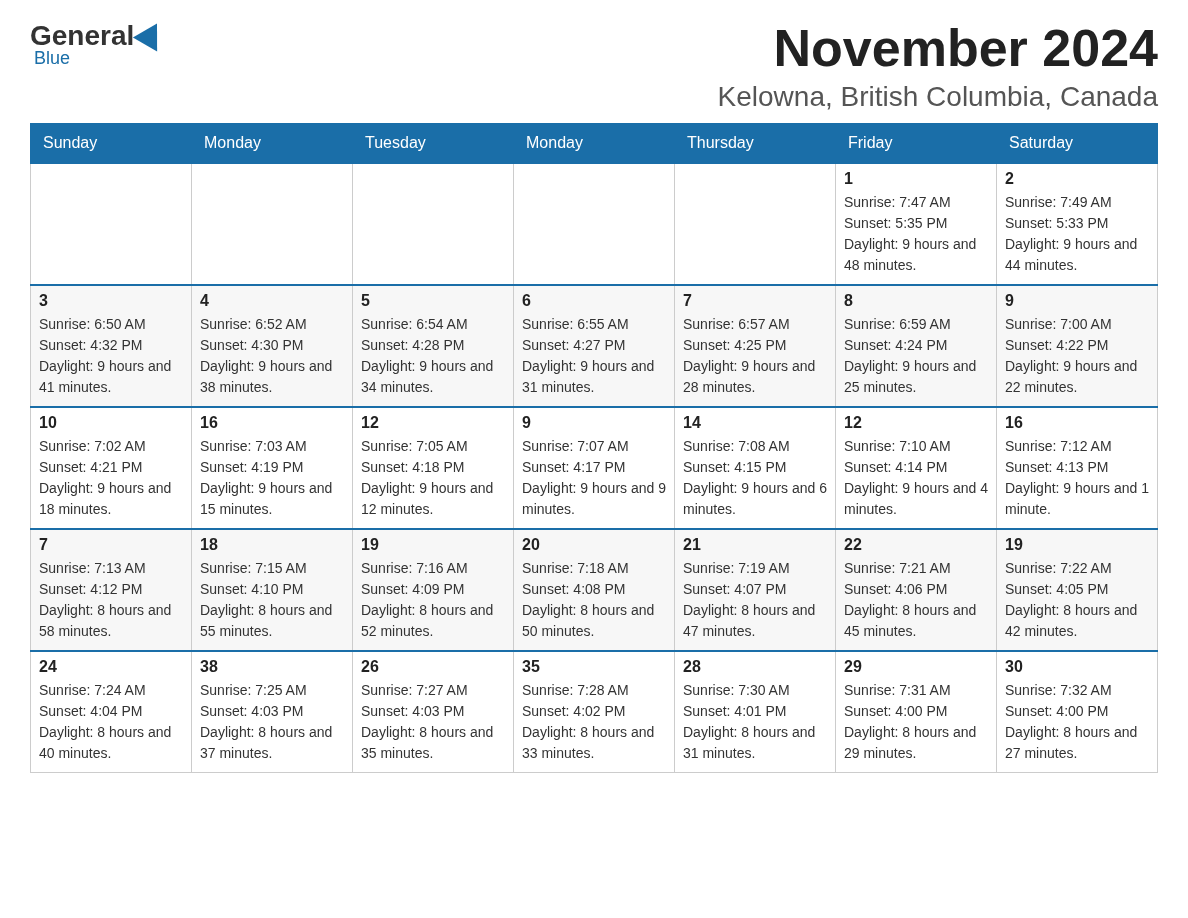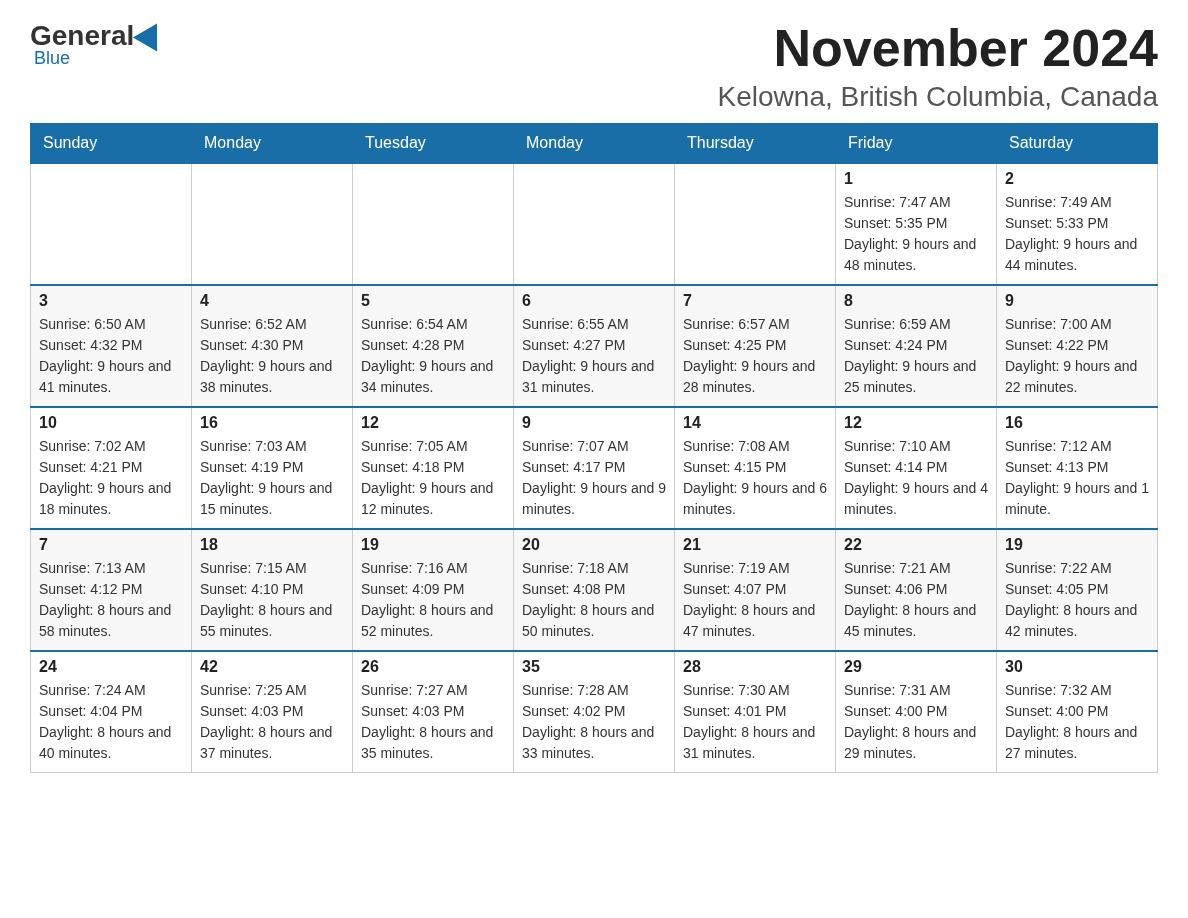--- a/index.html
+++ b/index.html
@@ -249,21 +249,21 @@
           <span class="day-num">19</span>
           <div class="day-info">Sunrise: 7:22 AM<br>Sunset: 4:05 PM<br>Daylight: 8 hours and 42 minutes.</div>
         </td>
       </tr>
       <tr>
         <td>
           <span class="day-num">24</span>
           <div class="day-info">Sunrise: 7:24 AM<br>Sunset: 4:04 PM<br>Daylight: 8 hours and 40 minutes.</div>
         </td>
         <td>
-          <span class="day-num">42</span>
+          <span class="day-num">38</span>
           <div class="day-info">Sunrise: 7:25 AM<br>Sunset: 4:03 PM<br>Daylight: 8 hours and 37 minutes.</div>
         </td>
         <td>
           <span class="day-num">26</span>
           <div class="day-info">Sunrise: 7:27 AM<br>Sunset: 4:03 PM<br>Daylight: 8 hours and 35 minutes.</div>
         </td>
         <td>
           <span class="day-num">35</span>
           <div class="day-info">Sunrise: 7:28 AM<br>Sunset: 4:02 PM<br>Daylight: 8 hours and 33 minutes.</div>
         </td>

